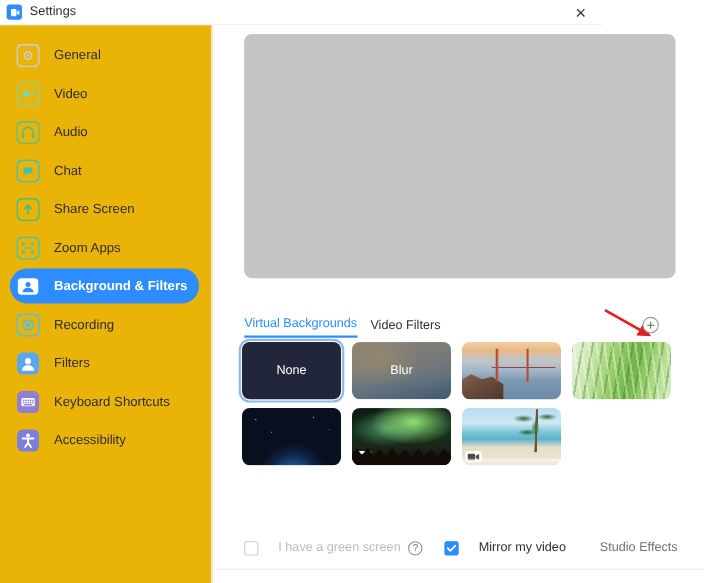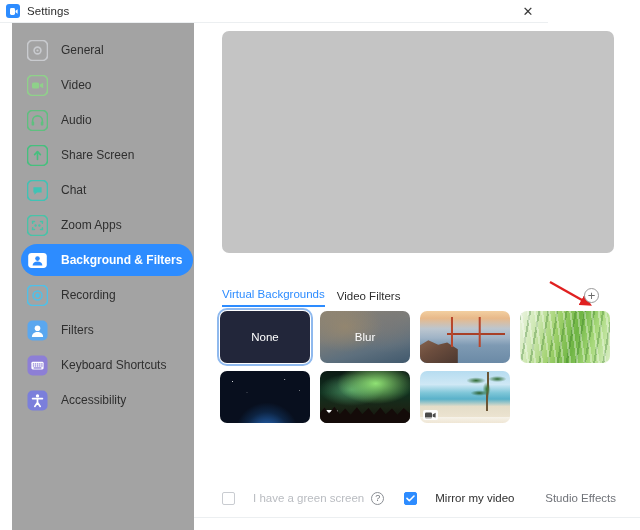--- a/index.html
+++ b/index.html
@@ -38,23 +38,23 @@
   .tb-close {
     position: absolute; right: 0; top: 0;
     width: 40px; height: 23px;
     display: flex; align-items: center; justify-content: center;
     color: #3a3a3a; font-size: 13px; line-height: 1;
     cursor: pointer;
   }
 
   
   .sidebar {
-    position: absolute; left: 12px; top: 23px;
+    position: absolute; left: 0; top: 23px;
     width: 193px; height: 507px;
-    background: #a3a3a3;
+    background: #eab308;
     border-right: 1px solid #f1f2f4;
     padding-top: 8px;
   }
   .nav-item {
     position: relative;
     height: 32px; margin: 3px 11px 3px 9px;
     display: flex; align-items: center;
     border-radius: 16px;
     padding-left: 6px;
     cursor: pointer;
@@ -317,35 +317,35 @@
             <path d="M5.6 12.6v-1.8a4.9 4.9 0 0 1 9.8 0v1.8" fill="none" stroke="#5ec07f" stroke-width="1.6"></path>
                 <rect x="4.6" y="11.6" width="2.6" height="4" rx="1.2" fill="#5ec07f"></rect>
                 <rect x="13.8" y="11.6" width="2.6" height="4" rx="1.2" fill="#5ec07f"></rect>
           </svg>
         </span>
         <span class="nav-label">Audio</span>
       </div>
       <div class="nav-item">
         <span class="nav-ico">
           <svg width="21" height="21" viewBox="0 0 21 21">
+      <rect x="0.5" y="0.5" width="20" height="20" rx="5" fill="none" stroke="#3fc3b5" stroke-width="1.6"></rect>
+            <path d="M6.4 7.2h8.2v5.4H10l-2.6 2.1v-2.1H6.4z" fill="#3fc3b5"></path>
+          </svg>
+        </span>
+        <span class="nav-label">Chat</span>
+      </div>
+      <div class="nav-item">
+        <span class="nav-ico">
+          <svg width="21" height="21" viewBox="0 0 21 21">
       <rect x="0.5" y="0.5" width="20" height="20" rx="5" fill="none" stroke="#45c07e" stroke-width="1.6"></rect>
             <path d="M10.5 14.4V6.9" stroke="#45c07e" stroke-width="1.6" stroke-linecap="round"></path>
                 <path d="M7.6 9.6 10.5 6.6l2.9 3" fill="none" stroke="#45c07e" stroke-width="1.6" stroke-linecap="round" stroke-linejoin="round"></path>
           </svg>
         </span>
         <span class="nav-label">Share Screen</span>
-      </div>
-      <div class="nav-item">
-        <span class="nav-ico">
-          <svg width="21" height="21" viewBox="0 0 21 21">
-      <rect x="0.5" y="0.5" width="20" height="20" rx="5" fill="none" stroke="#3fc3b5" stroke-width="1.6"></rect>
-            <path d="M6.4 7.2h8.2v5.4H10l-2.6 2.1v-2.1H6.4z" fill="#3fc3b5"></path>
-          </svg>
-        </span>
-        <span class="nav-label">Chat</span>
       </div>
       <div class="nav-item">
         <span class="nav-ico">
           <svg width="21" height="21" viewBox="0 0 21 21">
       <rect x="0.5" y="0.5" width="20" height="20" rx="5" fill="none" stroke="#48c3a8" stroke-width="1.6"></rect>
             <path d="M5.6 8.2V6.6h1.9M15.4 8.2V6.6h-1.9M5.6 12.8v1.6h1.9M15.4 12.8v1.6h-1.9" fill="none" stroke="#48c3a8" stroke-width="1.5" stroke-linecap="round"></path>
                 <circle cx="8.6" cy="10.5" r="1.2" fill="#48c3a8"></circle>
                 <circle cx="12.4" cy="10.5" r="1.2" fill="#48c3a8"></circle>
           </svg>
         </span>

